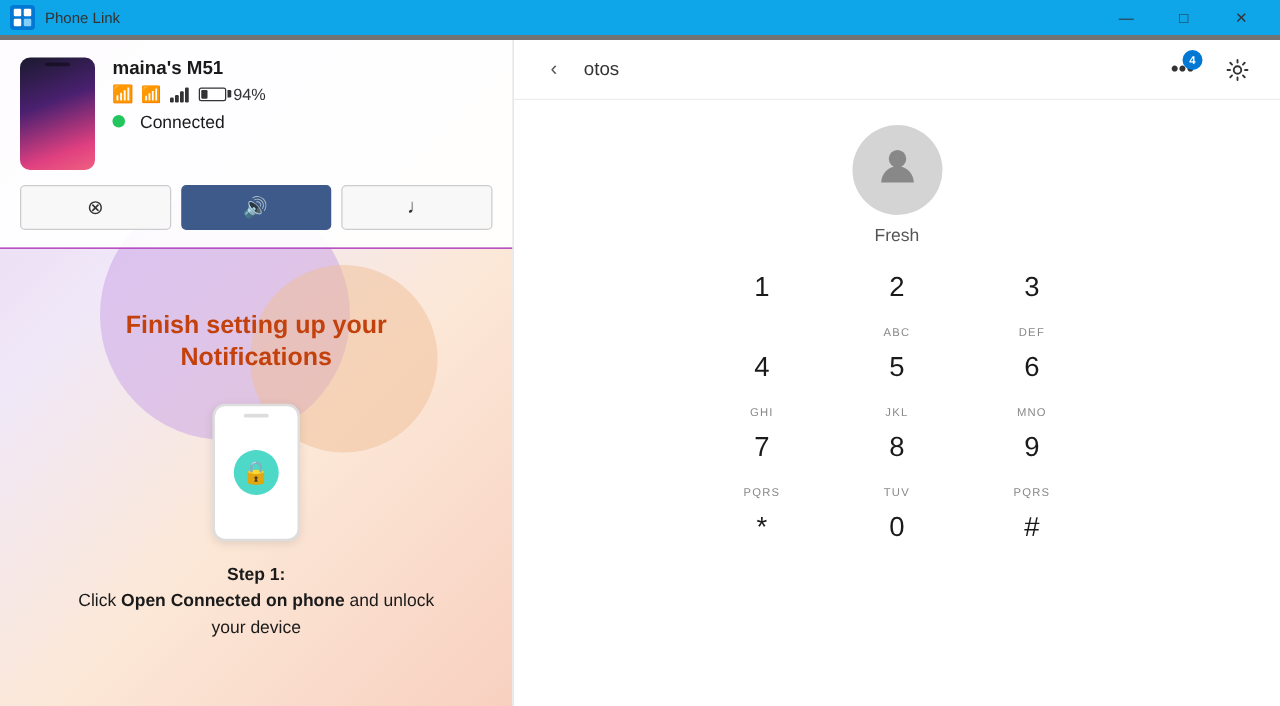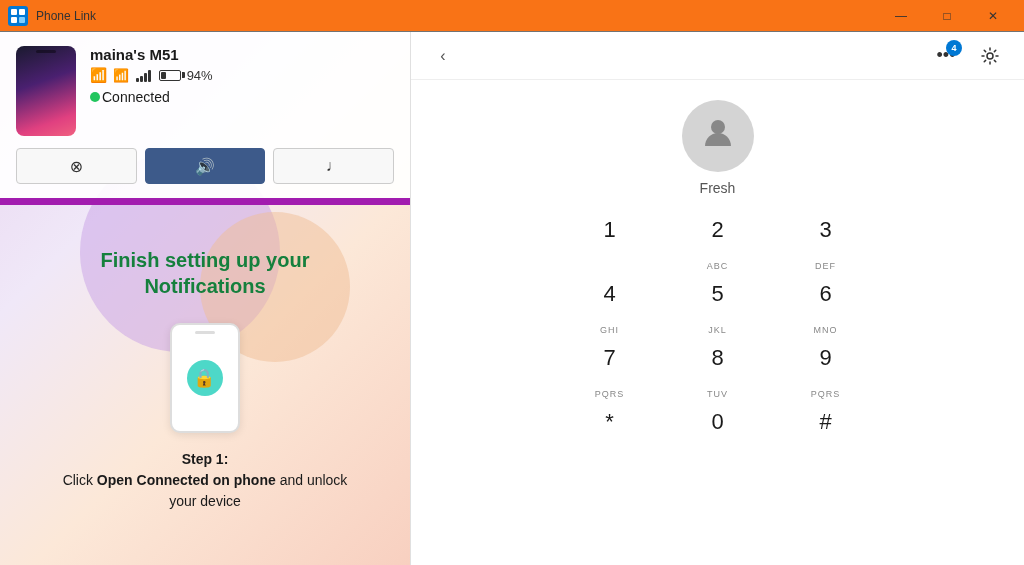--- a/index.html
+++ b/index.html
@@ -10,24 +10,24 @@
       height: 565px;
       overflow: hidden;
       position: relative;
     }
 
     
     .title-bar {
       display: flex;
       align-items: center;
       justify-content: space-between;
-      background: #f97316;
+      background: #0ea5e9;
       height: 32px;
       padding: 0 8px;
-      border-bottom: 1px solid #737373;
+      border-bottom: 4px solid #737373;
     }
     .title-bar-left {
       display: flex;
       align-items: center;
       gap: 8px;
     }
     .app-icon {
       width: 20px;
       height: 20px;
     }
@@ -97,21 +97,21 @@
 
     
     .device-info-area {
       position: absolute;
       top: 0;
       left: 0;
       right: 0;
       background: rgba(255,255,255,0.92);
       padding: 14px 16px;
       z-index: 10;
-      border-bottom: 7px solid #a21caf;
+      border-bottom: 1px solid #a21caf;
     }
     .device-row {
       display: flex;
       align-items: flex-start;
       gap: 14px;
     }
     .device-image {
       width: 60px;
       height: 90px;
       background: linear-gradient(160deg, #1a1a2e 0%, #4a2070 40%, #e04080 80%, #f06080 100%);
@@ -176,21 +176,21 @@
       background: #333;
       border-radius: 1px;
     }
     .battery-pct {
       font-size: 13px;
       color: #333;
     }
     .connected-row {
       display: flex;
       align-items: center;
-      gap: 2px;
+      gap: 12px;
     }
     .connected-dot {
       width: 10px;
       height: 10px;
       border-radius: 50%;
       background: #22c55e;
       display: inline-block;
     }
     .connected-text {
       font-size: 14px;
@@ -232,21 +232,21 @@
       display: flex;
       flex-direction: column;
       align-items: center;
       justify-content: flex-start;
       padding-top: 30px;
       z-index: 5;
     }
     .notification-title {
       font-size: 20px;
       font-weight: 700;
-      color: #15803d;
+      color: #c2410c;
       text-align: center;
       line-height: 1.3;
       margin-bottom: 24px;
       z-index: 10;
     }
     .phone-illustration {
       width: 70px;
       height: 110px;
       background: white;
       border-radius: 10px;
@@ -516,20 +516,21 @@
       </div>
     </div>
   </div>
 
   <div class="right-panel">
 
     <div class="right-top-nav">
       <button class="nav-back-btn">
         <span>‹</span>
       </button>
+      <span class="nav-tab-label">otos</span>
       <div class="nav-right-icons">
         <button class="nav-icon-btn">
           <span>•••</span>
           <span class="badge">4</span>
         </button>
         <button class="nav-icon-btn">
           <svg width="20" height="20" viewBox="0 0 20 20" fill="none">
             <circle cx="10" cy="10" r="3" stroke="#333" stroke-width="1.5"></circle>
             <path d="M10 2v2M10 16v2M2 10h2M16 10h2M4.22 4.22l1.42 1.42M14.36 14.36l1.42 1.42M4.22 15.78l1.42-1.42M14.36 5.64l1.42-1.42" stroke="#333" stroke-width="1.5" stroke-linecap="round"></path>
           </svg>

